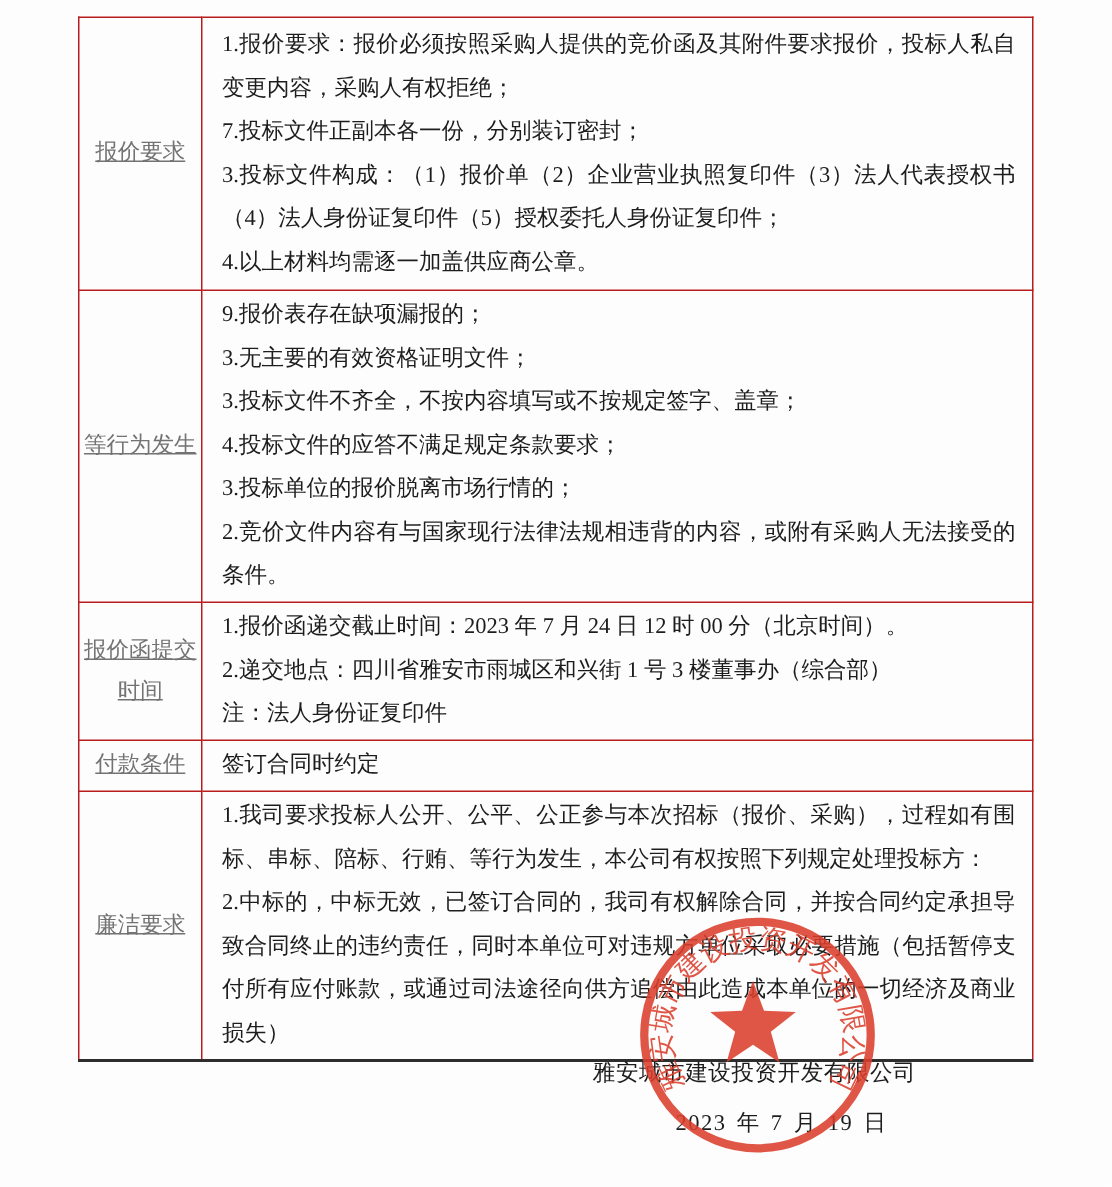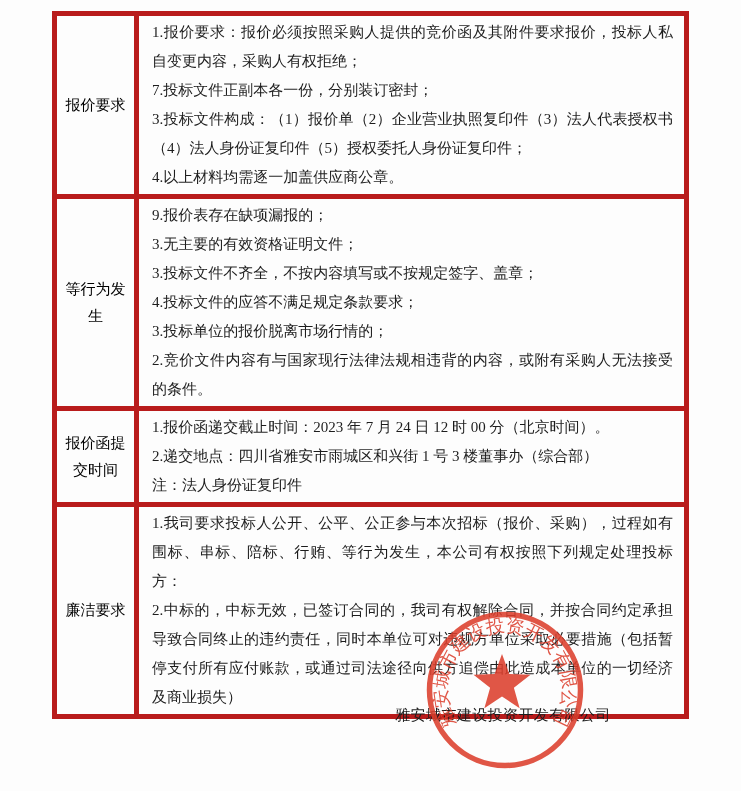--- a/index.html
+++ b/index.html
@@ -19,30 +19,31 @@
     position: absolute;
     left: 52px; top: 11px;
     width: 637px;
     border-collapse: collapse;
     table-layout: fixed;
     border: 1px solid #2e2e2e;
     border-bottom-width: 2px;
     background: transparent;
   }
   table.doc td {
-    border: 5px solid #b91c1c;
+    border: 1px solid #b91c1c;
     vertical-align: middle;
   }
   .label-cell {
     text-align: center;
     font-size: 15px;
     line-height: 27px;
-    color: #000000;
+    color: #737373;
     padding: 2px 2px;
     word-break: break-all;
+    text-decoration: underline;
   }
   .content-cell {
     padding: 2px 11px 2px 13px;
     vertical-align: middle;
   }
   .content-cell p {
     margin: 0;
     font-size: 15px;
     line-height: 29px;
     color: #1d1d1d;
@@ -117,20 +118,26 @@
           </td>
         </tr>
         <tr class="row-2">
           <td class="label-cell">报价函提交时间</td>
           <td class="content-cell">
             <p>1.报价函递交截止时间：2023 年 7 月 24 日 12 时 00 分（北京时间）。</p>
             <p>2.递交地点：四川省雅安市雨城区和兴街 1 号 3 楼董事办（综合部）</p>
             <p>注：法人身份证复印件</p>
           </td>
         </tr>
+        <tr class="row-3">
+          <td class="label-cell">付款条件</td>
+          <td class="content-cell">
+            <p>签订合同时约定</p>
+          </td>
+        </tr>
         <tr class="row-4">
           <td class="label-cell">廉洁要求</td>
           <td class="content-cell">
             <p>1.我司要求投标人公开、公平、公正参与本次招标（报价、采购），过程如有围标、串标、陪标、行贿、等行为发生，本公司有权按照下列规定处理投标方：</p>
             <p>2.中标的，中标无效，已签订合同的，我司有权解除合同，并按合同约定承担导致合同终止的违约责任，同时本单位可对违规方单位采取必要措施（包括暂停支付所有应付账款，或通过司法途径向供方追偿由此造成本单位的一切经济及商业损失）</p>
           </td>
         </tr>
       </tbody>
   </table>
 
@@ -142,14 +149,15 @@
     <g transform="translate(-3,-6)">
       <polygon points="0,-30 7.35,-10.11 28.53,-9.27 11.89,3.86 17.63,24.27 0,12.5 -17.63,24.27 -11.89,3.86 -28.53,-9.27 -7.35,-10.11" fill="#dc3e2c"></polygon>
     </g>
     <text font-size="18.5" letter-spacing="-0.5" text-anchor="middle" font-family="Liberation Serif, DejaVu Serif, serif" fill="#dc3e2c">
       <textPath href="#sealArc" startOffset="50%">雅安城市建设投资开发有限公司</textPath>
     </text>
   </svg>
 
   <div class="footer-company">雅安城市建设投资开发有限公司</div>
 
+  <div class="footer-date">2023 年 7 月 19 日</div>
 
 </div>
 
 </body></html>

